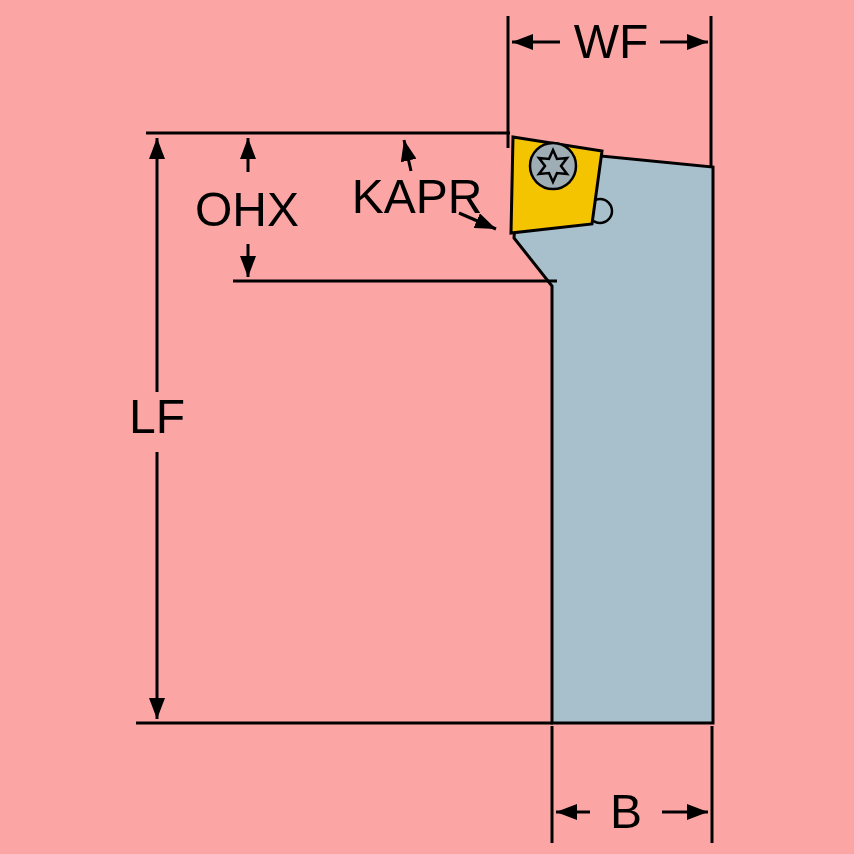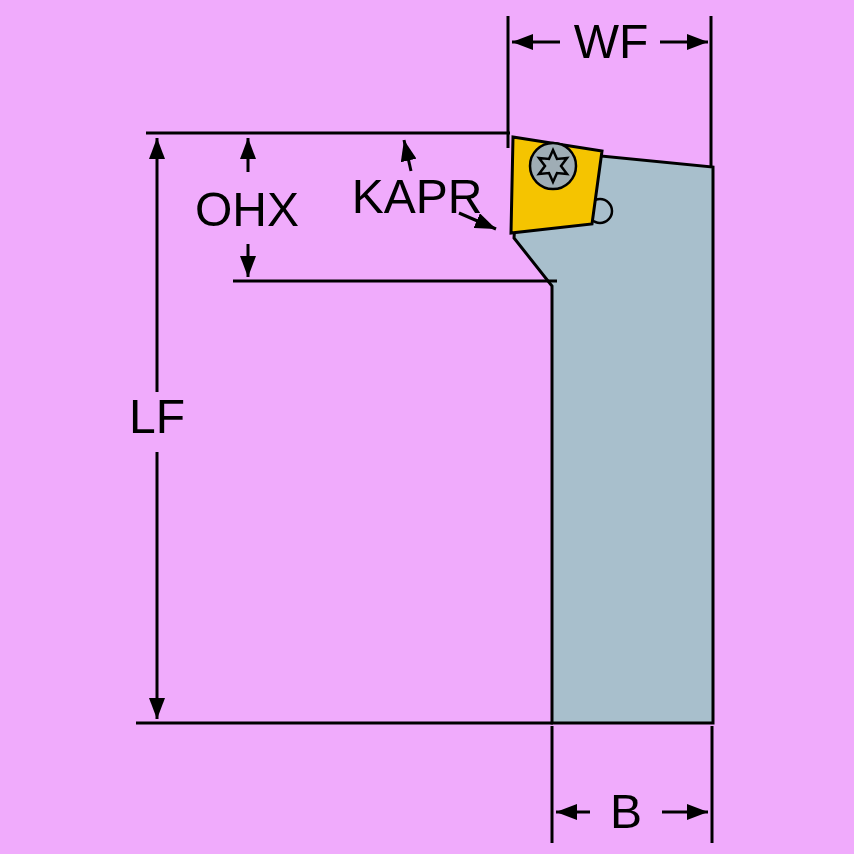--- a/index.html
+++ b/index.html
@@ -7,21 +7,21 @@
     padding: 0;
     background: #ffffff;
     width: 854px;
     height: 854px;
     overflow: hidden;
   }
   .stage {
     position: relative;
     width: 854px;
     height: 854px;
-    background: #f0abfc;
+    background: #fca5a5;
   }
   svg {
     display: block;
   }
   .ln {
     stroke: #000000;
     stroke-width: 3;
     fill: none;
     stroke-linecap: butt;
   }

